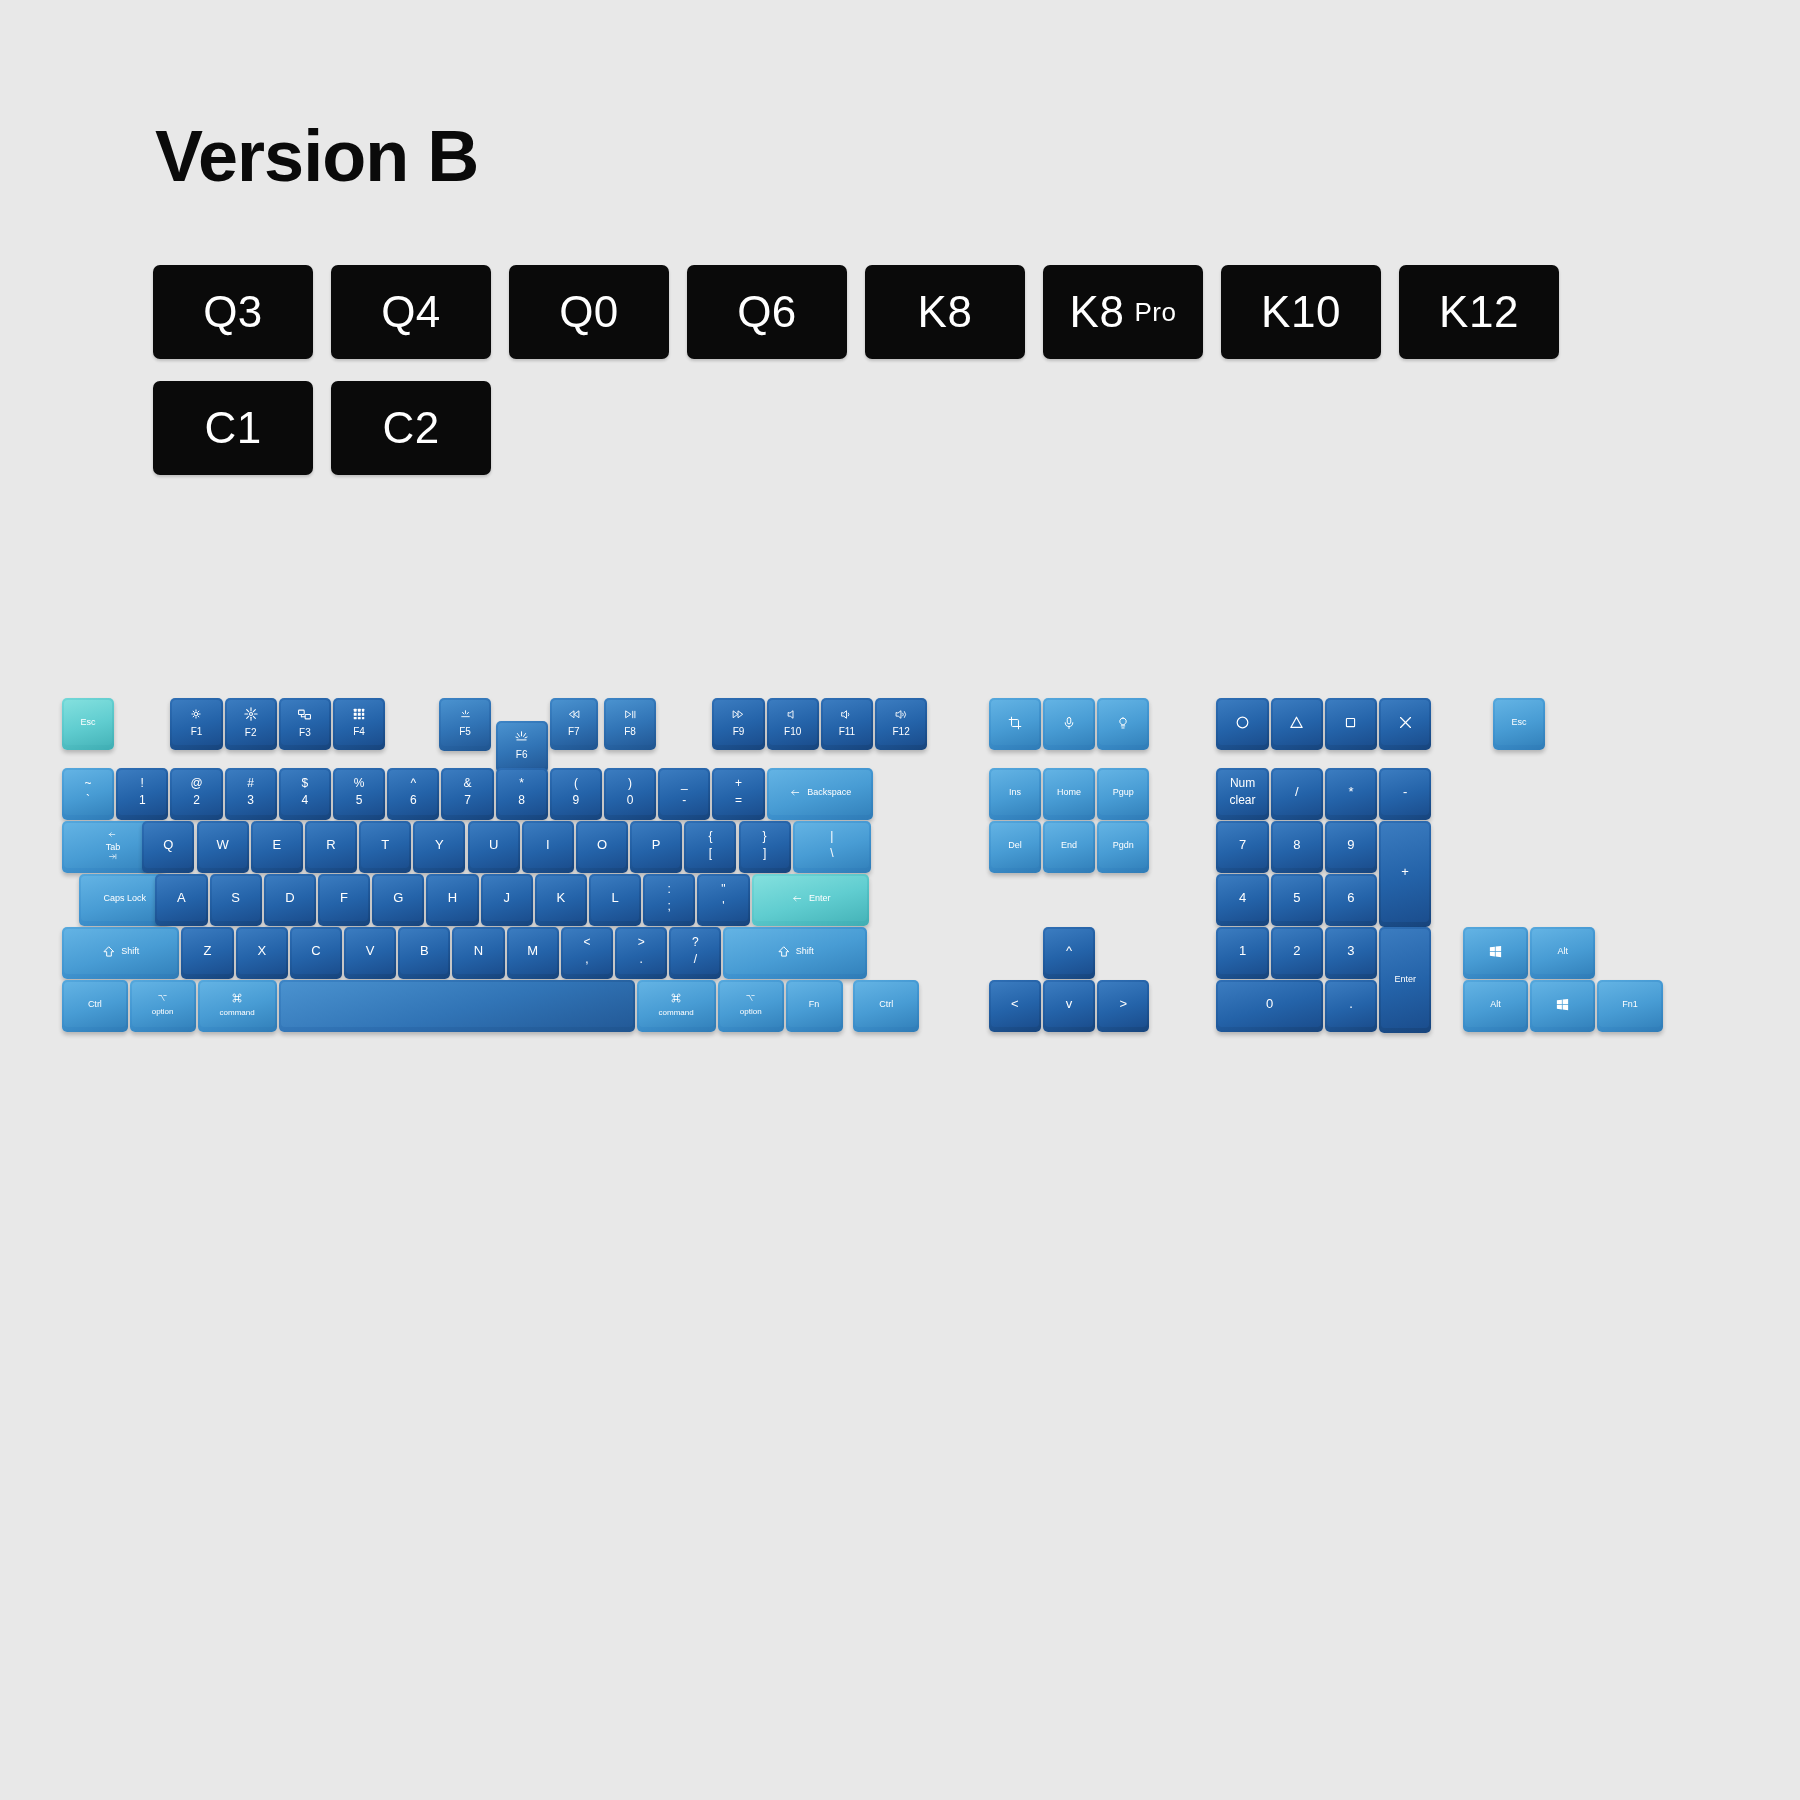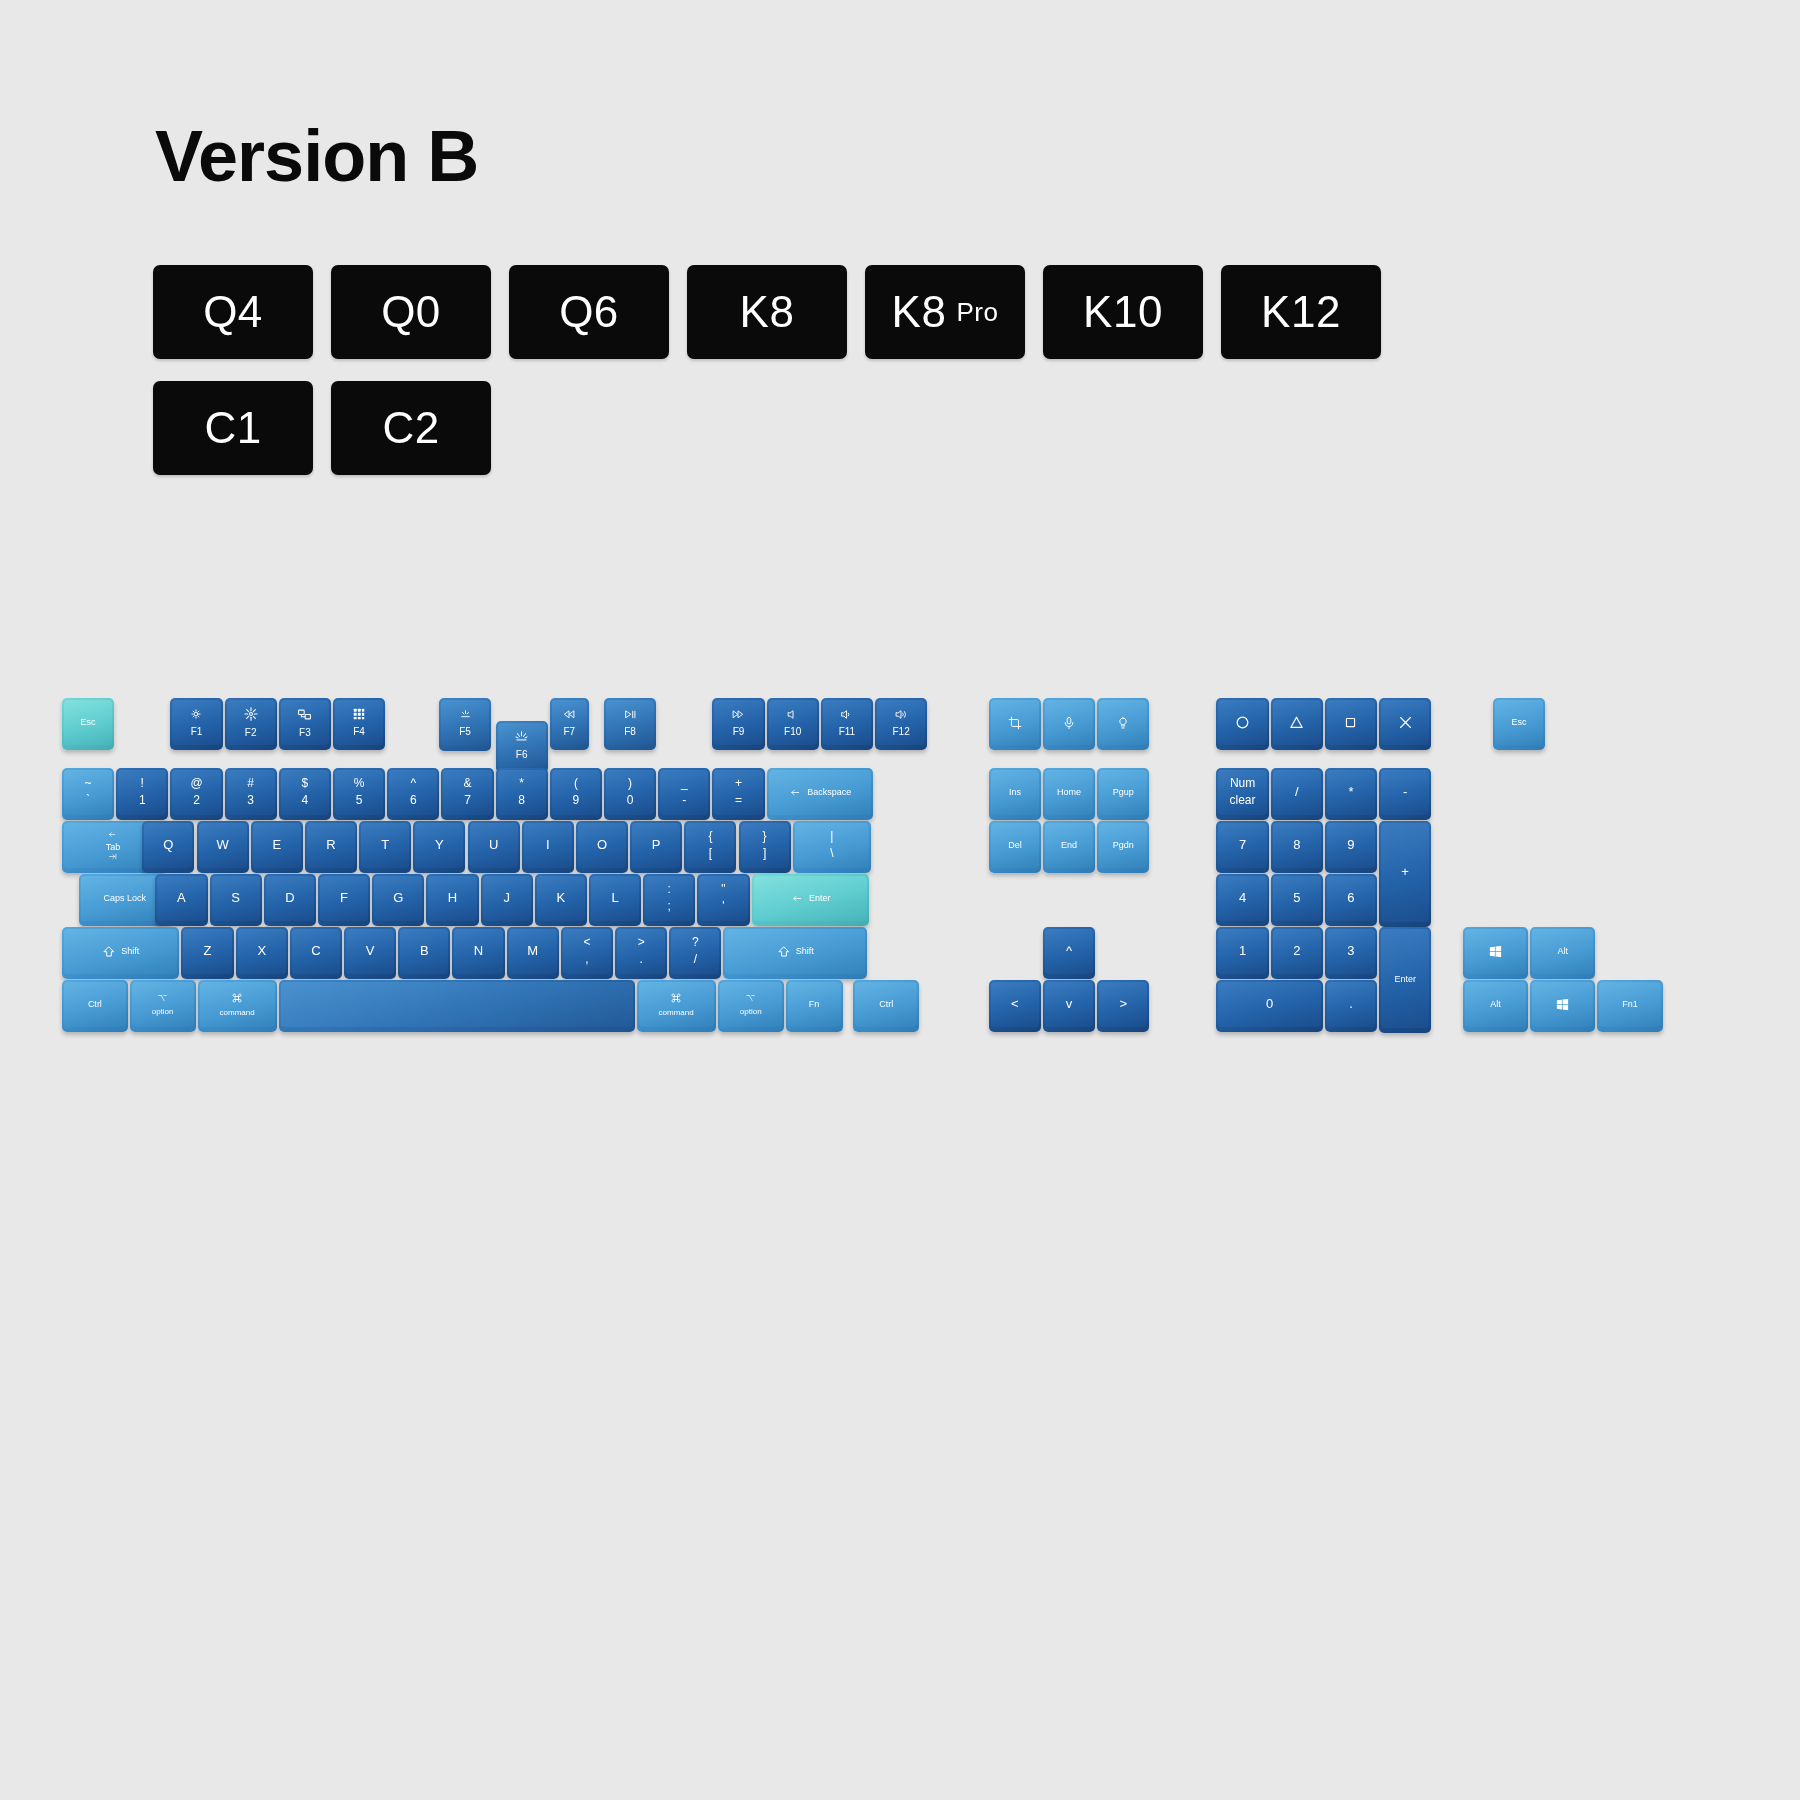--- a/index.html
+++ b/index.html
@@ -70,20 +70,23 @@
   .stack3{line-height:1.05;}
 </style>
 </head>
 <body>
 
 <div id="title">Version B</div>
 
 <div id="chips-wrap">
   <div class="chip-row">
     <div class="chip">
+        <span>Q3</span>
+      </div>
+    <div class="chip">
         <span>Q4</span>
       </div>
     <div class="chip">
         <span>Q0</span>
       </div>
     <div class="chip">
         <span>Q6</span>
       </div>
     <div class="chip">
         <span>K8</span>
@@ -203,21 +206,21 @@
             <line x1="12" y1="3" x2="12" y2="10"></line>
             <line x1="5" y1="6" x2="8.5" y2="11"></line>
             <line x1="19" y1="6" x2="15.5" y2="11"></line>
             <line x1="2.5" y1="12" x2="6" y2="13.5"></line>
             <line x1="21.5" y1="12" x2="18" y2="13.5"></line>
           </svg>
         </span>
         <span class="fnum">F6</span>
       </div>
     </div>
-    <div class="key c-mid" style="left: 549.8px; top: 698px; width: 39px; height: 52.2px;">
+    <div class="key c-mid" style="left: 549.8px; top: 698px; width: 48px; height: 52.2px;">
       <div class="face">
         <span class="icoline">
           <svg width="16" height="13" viewBox="0 0 24 24" fill="none" stroke="#fff" stroke-width="1.7" stroke-linecap="round" stroke-linejoin="round">
             <polygon points="12,6 12,18 4,12" fill="none"></polygon>
             <polygon points="21,6 21,18 13,12" fill="none"></polygon>
           </svg>
         </span>
         <span class="fnum">F7</span>
       </div>
     </div>

